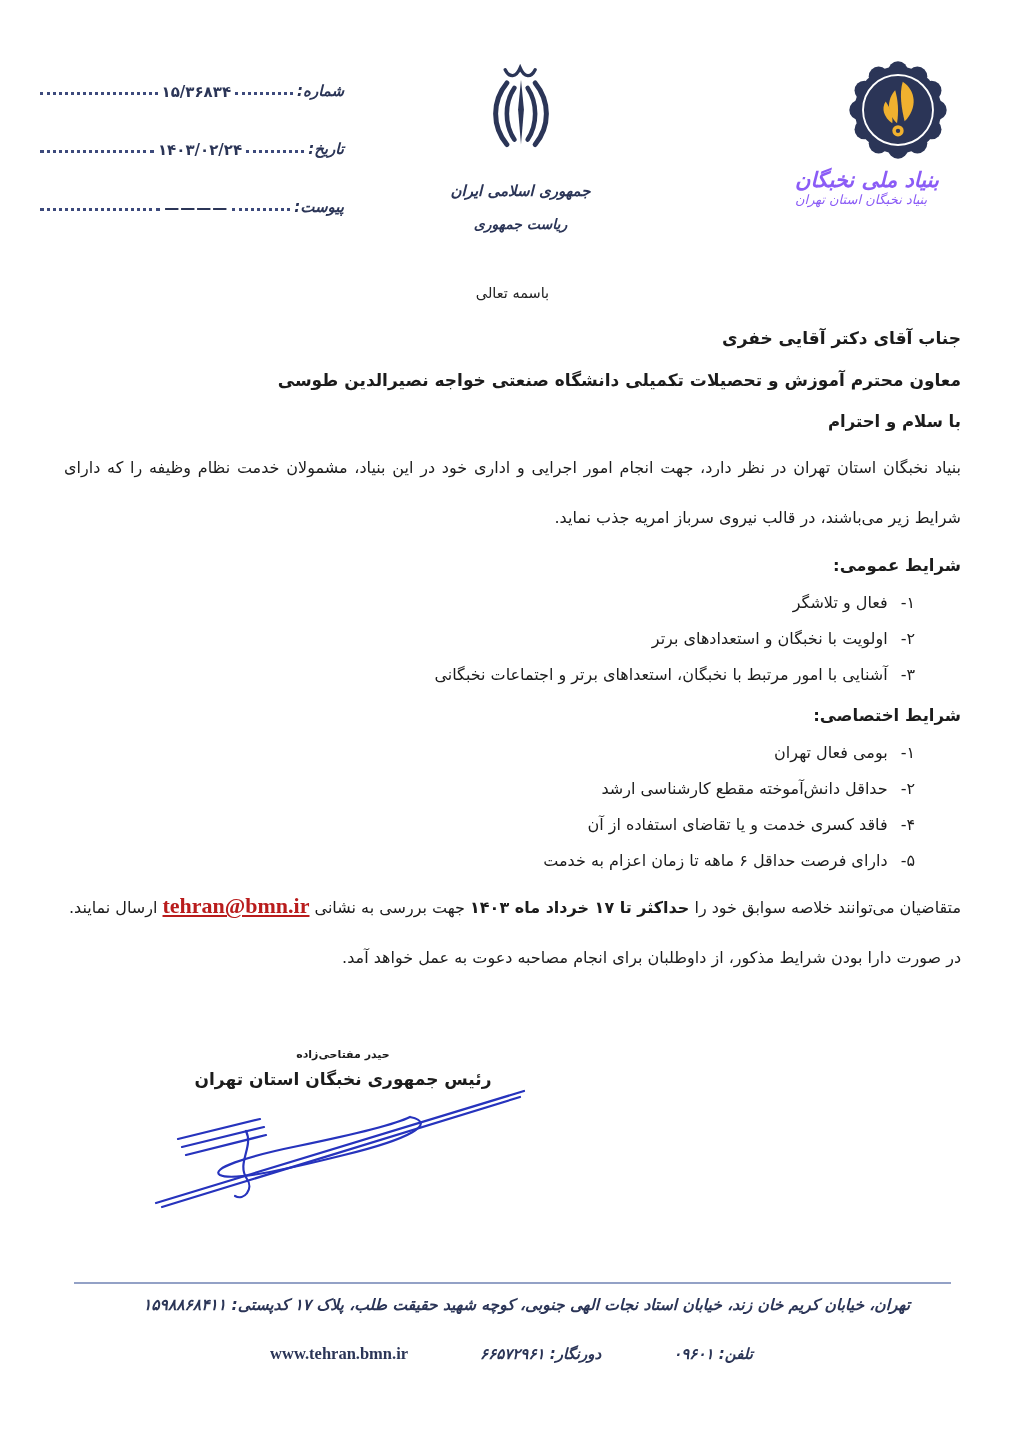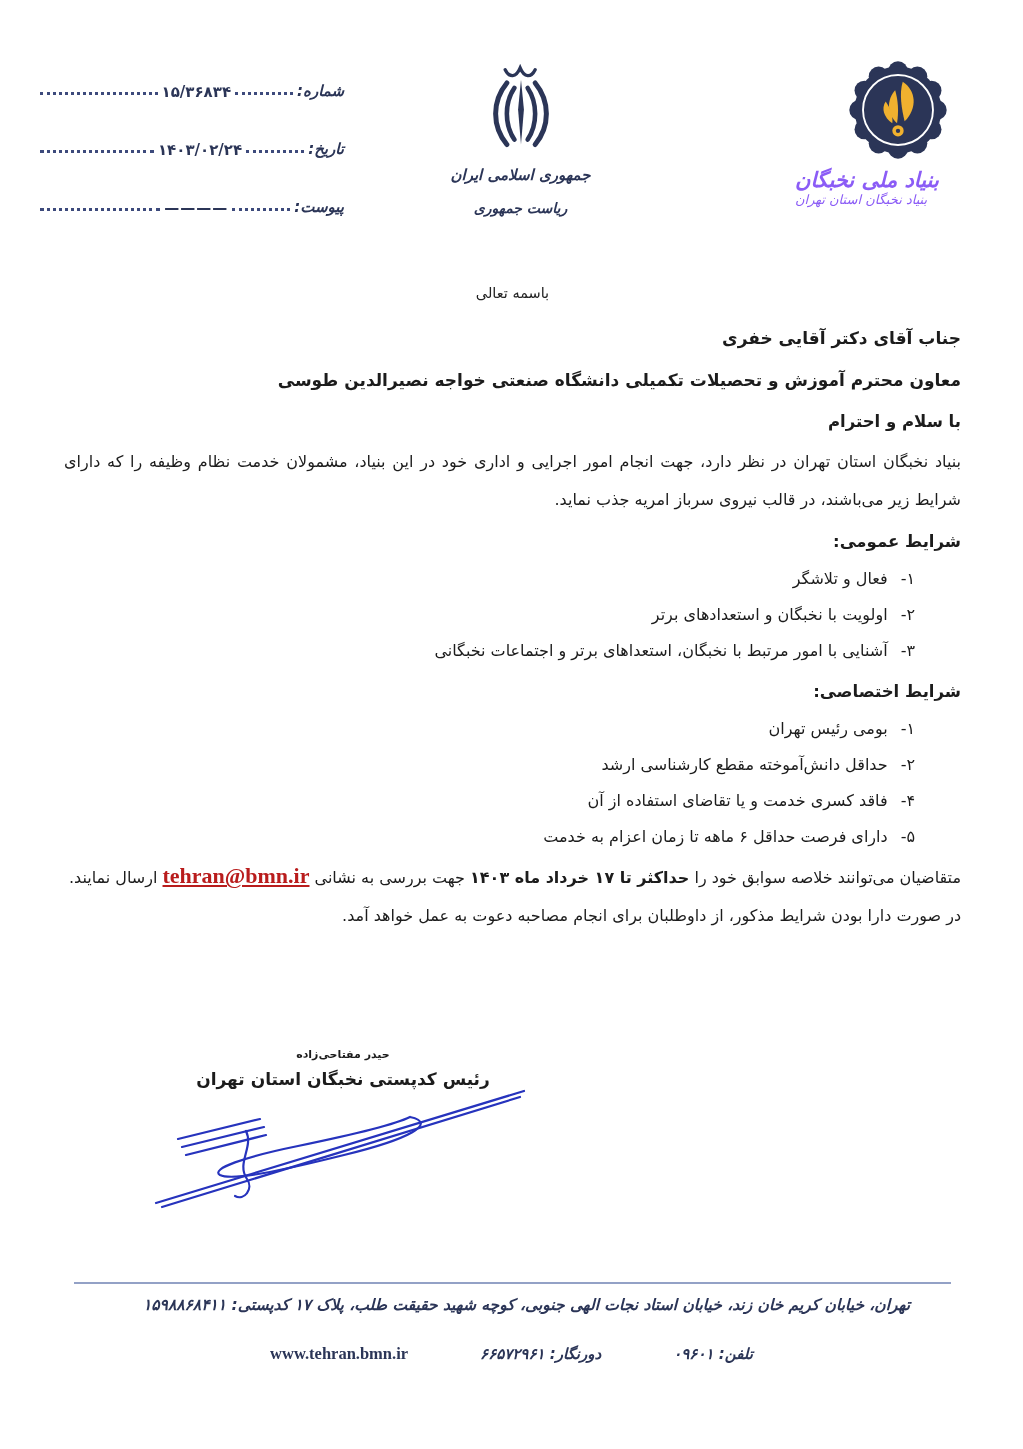--- a/index.html
+++ b/index.html
@@ -54,21 +54,21 @@
   
   .gov-header {
     position: absolute;
     top: 58px;
     left: 428px;
     width: 185px;
     text-align: center;
     color: #2b3557;
   }
   .gov-emblem { display: block; margin: 0 auto; }
-  .gov-line1 { font-size: 15px; font-weight: bold; font-style: italic; margin-top: 4px; }
+  .gov-line1 { font-size: 15px; font-weight: bold; font-style: italic; margin-top: 20px; }
   .gov-line2 { font-size: 14px; font-weight: bold; font-style: italic; margin-top: 16px; }
 
   
   .fnd-header {
     position: absolute;
     top: 58px;
     left: 795px;
     width: 205px;
     text-align: left;
     color: #8b5cf6;
@@ -97,21 +97,21 @@
     font-size: 17px;
     line-height: 42px;
   }
   .salutation {
     font-weight: bold;
     font-size: 16.5px;
     line-height: 42px;
   }
   .para {
     text-align: justify;
-    line-height: 38px;
+    line-height: 50px;
   }
   .cond-heading {
     font-weight: bold;
     font-size: 16.5px;
     line-height: 38px;
     margin-top: 4px;
   }
   .cond-item {
     line-height: 36px;
     padding-right: 46px;
@@ -273,21 +273,21 @@
     </div>
     <div class="cond-item">
       <span class="num">۲-</span><span>اولویت با نخبگان و استعدادهای برتر</span>
     </div>
     <div class="cond-item">
       <span class="num">۳-</span><span>آشنایی با امور مرتبط با نخبگان، استعداهای برتر و اجتماعات نخبگانی</span>
     </div>
 
     <div class="cond-heading">شرایط اختصاصی:</div>
     <div class="cond-item">
-      <span class="num">۱-</span><span>بومی رئیس تهران</span>
+      <span class="num">۱-</span><span>بومی فعال تهران</span>
     </div>
     <div class="cond-item">
       <span class="num">۲-</span><span>حداقل دانش‌آموخته مقطع کارشناسی ارشد</span>
     </div>
     <div class="cond-item">
       <span class="num">۴-</span><span>فاقد کسری خدمت و یا تقاضای استفاده از آن</span>
     </div>
     <div class="cond-item">
       <span class="num">۵-</span><span>دارای فرصت حداقل ۶ ماهه تا زمان اعزام به خدمت</span>
     </div>
@@ -297,21 +297,21 @@
       <b>حداکثر تا ۱۷ خرداد ماه ۱۴۰۳</b>
       <span>جهت بررسی به نشانی</span>
       <a class="email">tehran@bmn.ir</a>
       <span>ارسال نمایند.</span>
     </p>
     <p class="para">در صورت دارا بودن شرایط مذکور، از داوطلبان برای انجام مصاحبه دعوت به عمل خواهد آمد.</p>
   </div>
 
   <div class="signature-block">
     <div class="sig-name">حیدر مفتاحی‌زاده</div>
-    <div class="sig-title">رئیس کدپستی نخبگان استان تهران</div>
+    <div class="sig-title">رئیس جمهوری نخبگان استان تهران</div>
     <svg class="sig-scribble" width="390" height="140" viewBox="0 0 390 140">
       <g stroke="#2633bd" stroke-width="2.2" fill="none" stroke-linecap="round">
         <path d="M8 128 L376 16"></path>
         <path d="M14 132 L372 22"></path>
         <path d="M262 42 C290 48 262 64 196 80 C132 96 84 106 72 100 C62 94 96 82 150 71 C208 59 250 48 262 42"></path>
         <path d="M30 64 L112 44"></path>
         <path d="M34 72 L116 52"></path>
         <path d="M38 80 L118 60"></path>
         <path d="M98 56 C106 72 88 88 99 104 C106 114 96 126 87 121"></path>
       </g>

